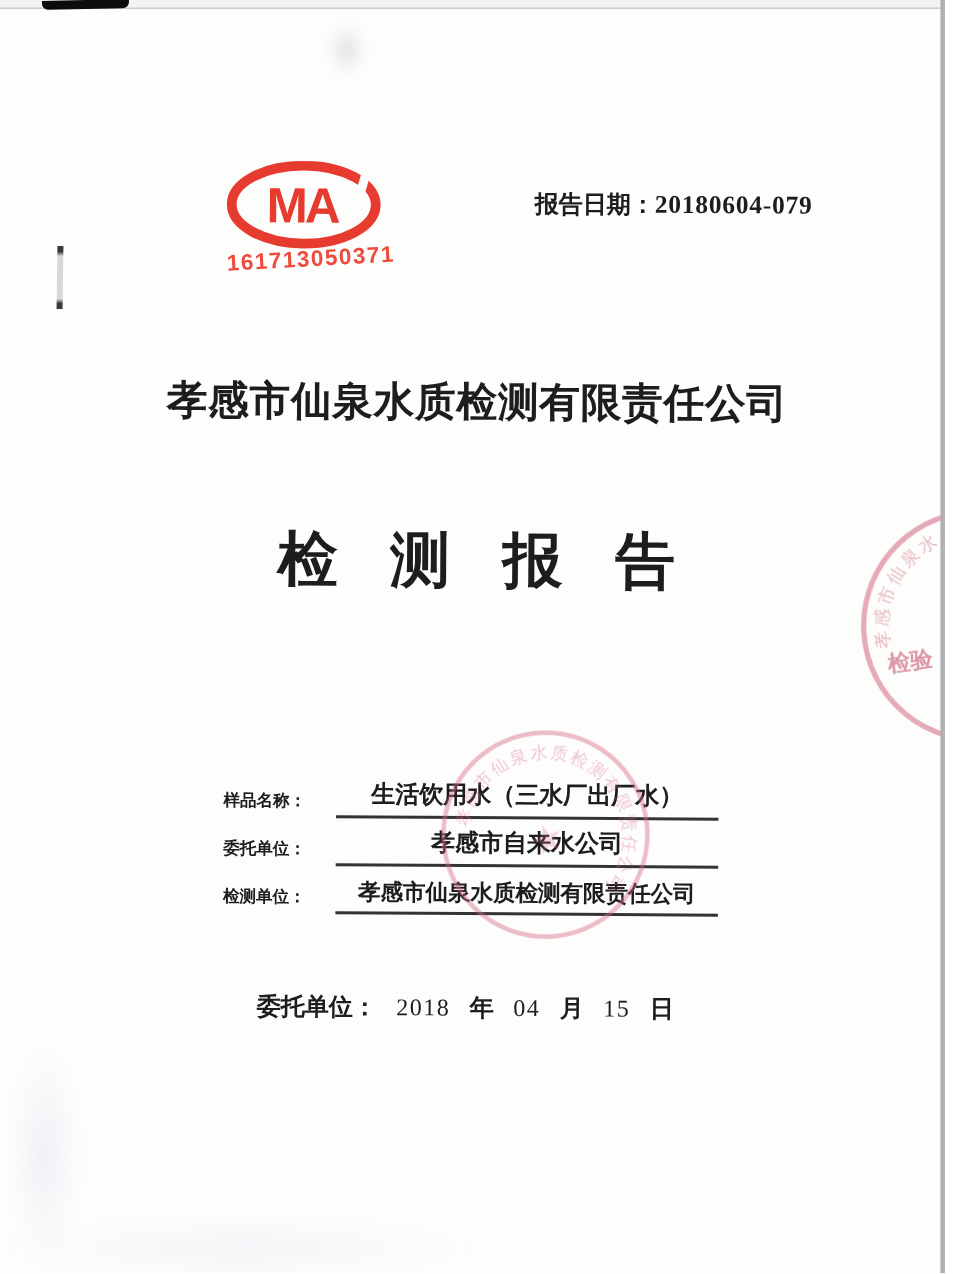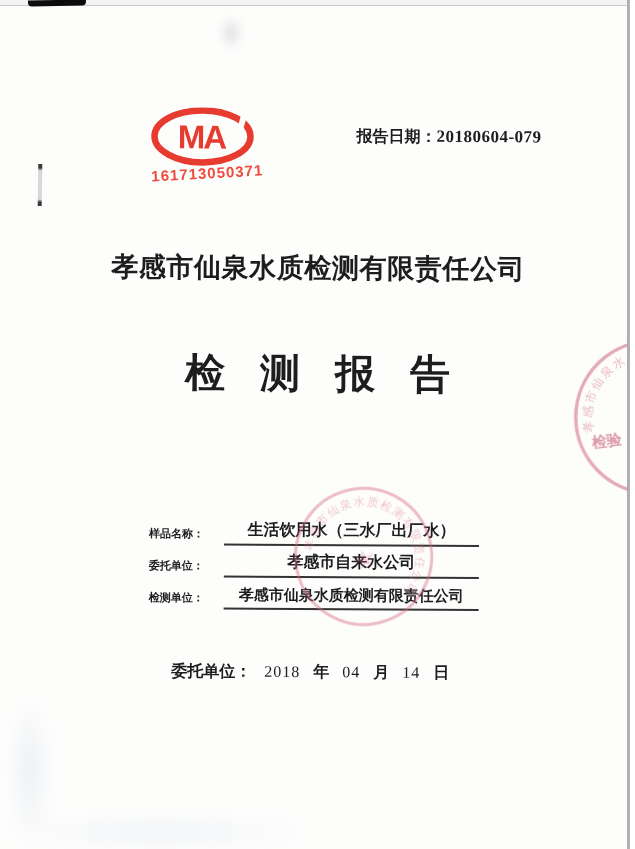--- a/index.html
+++ b/index.html
@@ -104,21 +104,21 @@
       <span class="field-label">检测单位：</span>
       <span class="field-value">孝感市仙泉水质检测有限责任公司</span>
     </div>
 
     <div class="date-row">
       <span>委托单位：</span>
       <span class="num">2018</span>
       <span>年</span>
       <span class="num">04</span>
       <span>月</span>
-      <span class="num">14</span>
+      <span class="num">15</span>
       <span>日</span>
     </div>
 
     <svg class="stamp stamp-center" viewBox="0 0 150 150">
       <defs>
         <path id="cArc" d="M 23 75 a 52 52 0 1 1 0 0.1" fill="none"></path>
       </defs>
       <circle cx="75" cy="74" r="68" fill="none" stroke="rgba(216,108,138,.75)" stroke-width="3"></circle>
       <text font-family="Liberation Sans, sans-serif" font-size="11.5" letter-spacing="1.5" fill="rgba(216,108,138,.65)">
         <textPath href="#cArc" startOffset="22">孝感市仙泉水质检测有限责任公司</textPath>

